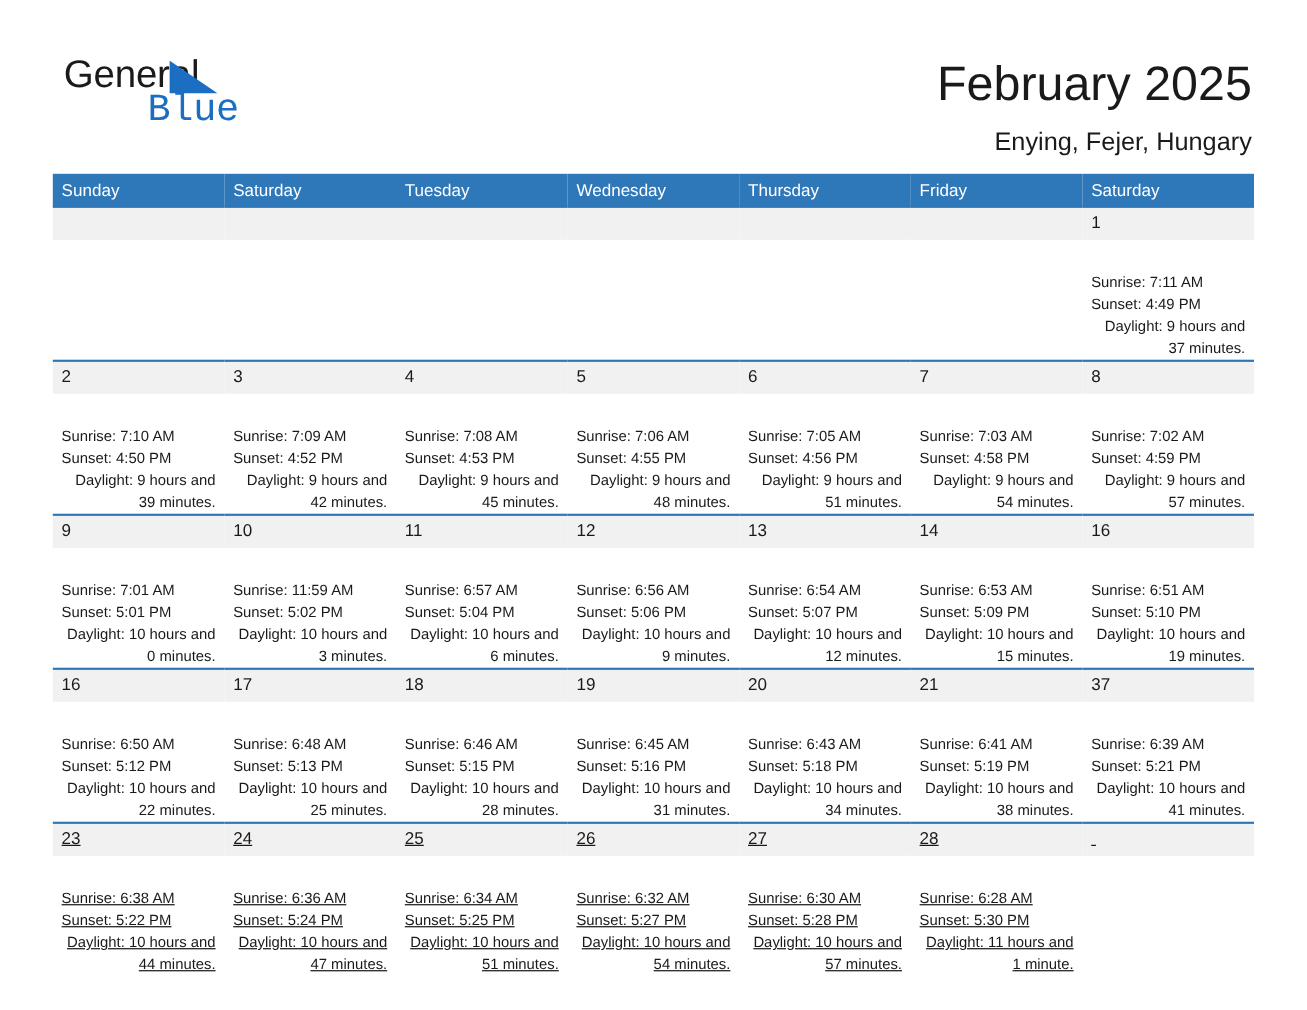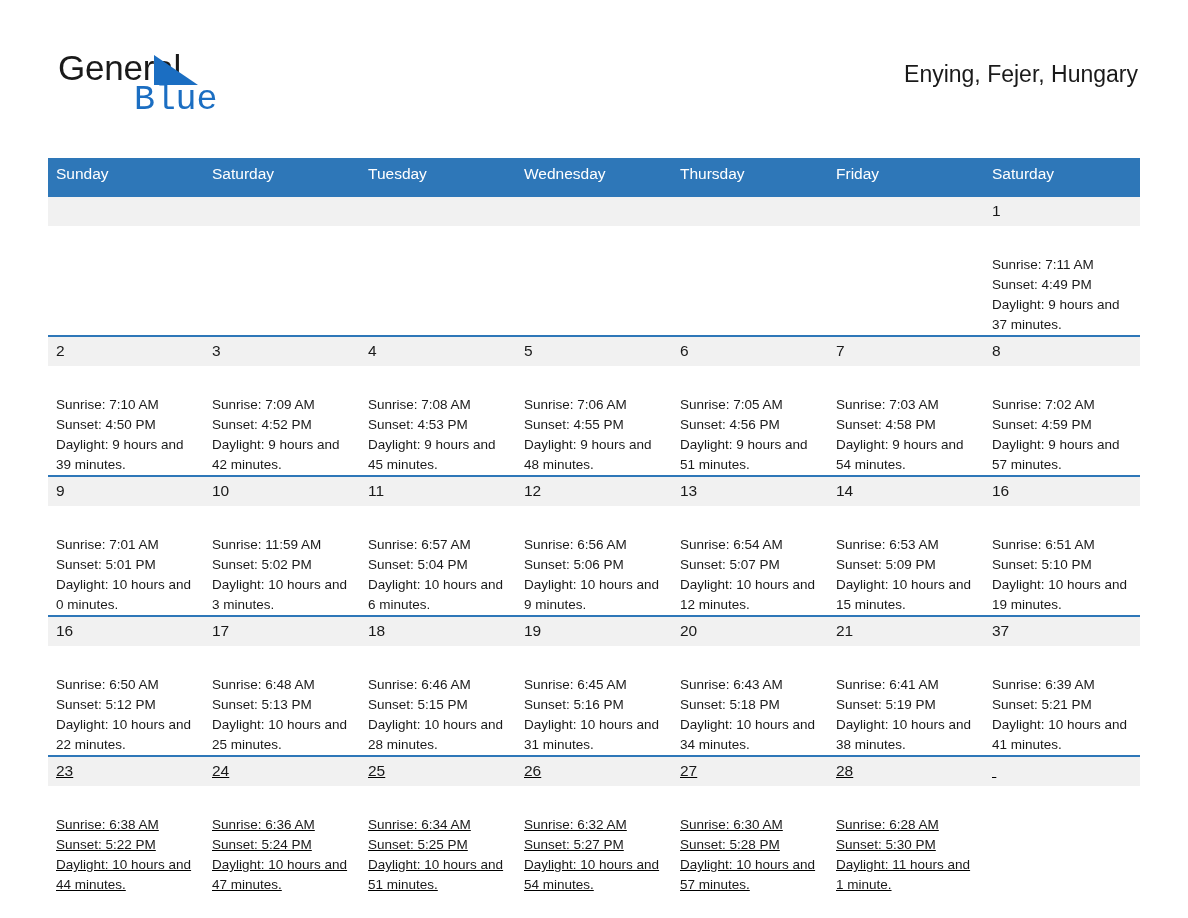--- a/index.html
+++ b/index.html
@@ -93,21 +93,21 @@
     border-collapse: collapse;
     table-layout: fixed;
   }
 
   .calendar th {
     background: #2e77b8;
     color: #ffffff;
     font-weight: normal;
     font-size: 15.5px;
     text-align: left;
-    padding: 7px 0 12px 8px;
+    padding: 7px 0 4px 8px;
     height: 15px;
     box-sizing: border-box;
     margin-left: 25px;
   }
 
   .calendar td {
     vertical-align: top;
     padding: 0;
     border-top: 2px solid #2e77b8;
     height: 135px;
@@ -139,40 +139,41 @@
   }
 
   .info {
     padding: 6px 8px 0 8px;
     font-size: 13.5px;
     line-height: 20px;
     color: #1a1a1a;
     margin-top: 23px;
   }
   .info div { white-space: nowrap; }
-  .info .daylight { white-space: normal; }
+  .info .daylight { white-space: normal; text-align: right; }
 </style>
 </head>
 <body>
 
 <div class="page">
 
   <div class="header">
 
     <div class="logo">
       <span class="logo-general">General</span>
       <span class="logo-triangle">
         <svg width="44" height="30" viewBox="0 0 44 30" xmlns="http://www.w3.org/2000/svg">
           <polygon points="0,0 44,30 0,30" fill="#1b6ec2"></polygon>
         </svg>
       </span>
       <span class="logo-blue">Blue</span>
     </div>
 
     <div class="title-block">
+      <h1 class="month-title">February 2025</h1>
       <h2 class="location-title">Enying, Fejer, Hungary</h2>
     </div>
 
   </div>
 
   <table class="calendar">
     <thead>
       <tr>
         <th>Sunday</th>
         <th>Saturday</th>

